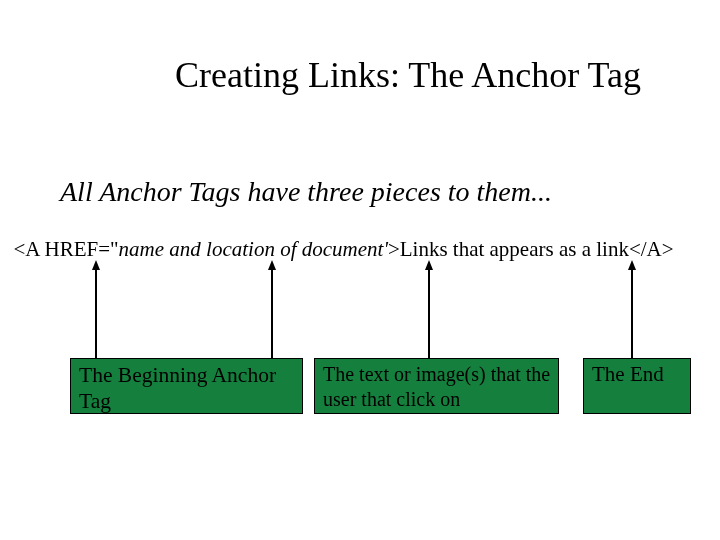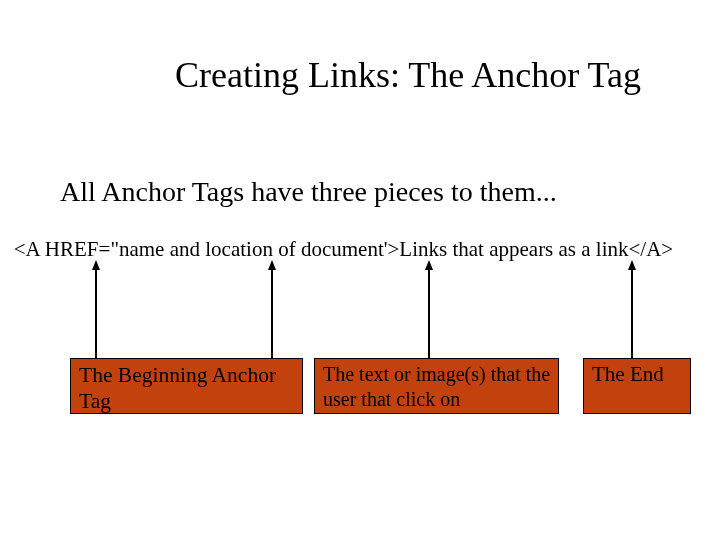--- a/index.html
+++ b/index.html
@@ -21,30 +21,31 @@
     line-height: 1.15;
     white-space: nowrap;
     margin-left: 48px;
   }
   .subtitle {
     position: absolute;
     top: 176px; left: 60px;
     font-size: 28px;
     line-height: 1.15;
     white-space: nowrap;
+    font-style: italic;
   }
   .code-line {
     position: absolute;
     top: 237px; left: 0; width: 687px;
     text-align: center;
     font-size: 21px;
     line-height: 1.15;
     white-space: nowrap;
   }
-  .code-line .it { }
+  .code-line .it { font-style: italic; }
   .arrow {
     position: absolute;
     top: 260px;
     height: 98px;
     width: 9px;
     display: flex;
     flex-direction: column;
     align-items: center;
   }
   .arrow-head {
@@ -60,21 +61,21 @@
   .arrow-2 .arrow-shaft { width: 1.3px; }
   .arrow-3 { left: 424.5px; }
   .arrow-3 .arrow-shaft { width: 2.5px; }
   .arrow-4 { left: 627.5px; }
   .arrow-4 .arrow-shaft { width: 2px; }
   .callout {
     position: absolute;
     top: 358px;
     height: 56px;
     border: 1.5px solid #000000;
-    background: #c2410c;
+    background: #15803d;
     padding: 3px 8px 0 8px;
   }
   .callout .line { white-space: nowrap; }
   .callout-1 { left: 70px;  width: 233px; font-size: 21.5px; }
   .callout-1 .line { line-height: 26px; }
   .callout-2 { left: 314px; width: 245px; font-size: 20px; }
   .callout-2 .line { line-height: 25px; }
   .callout-3 { left: 583px; width: 108px; font-size: 21px; }
   .callout-3 .line { line-height: 25px; }
 </style>

